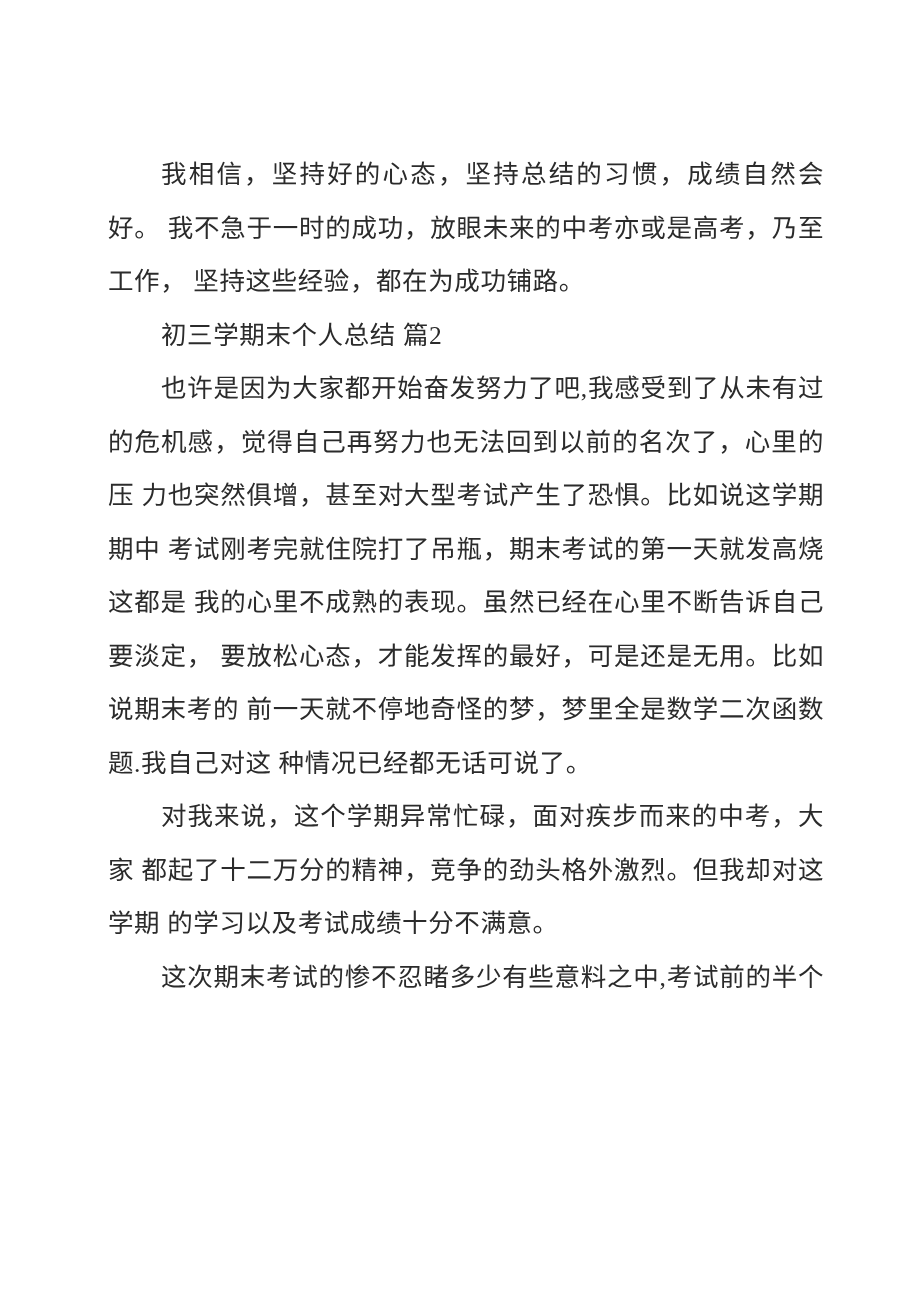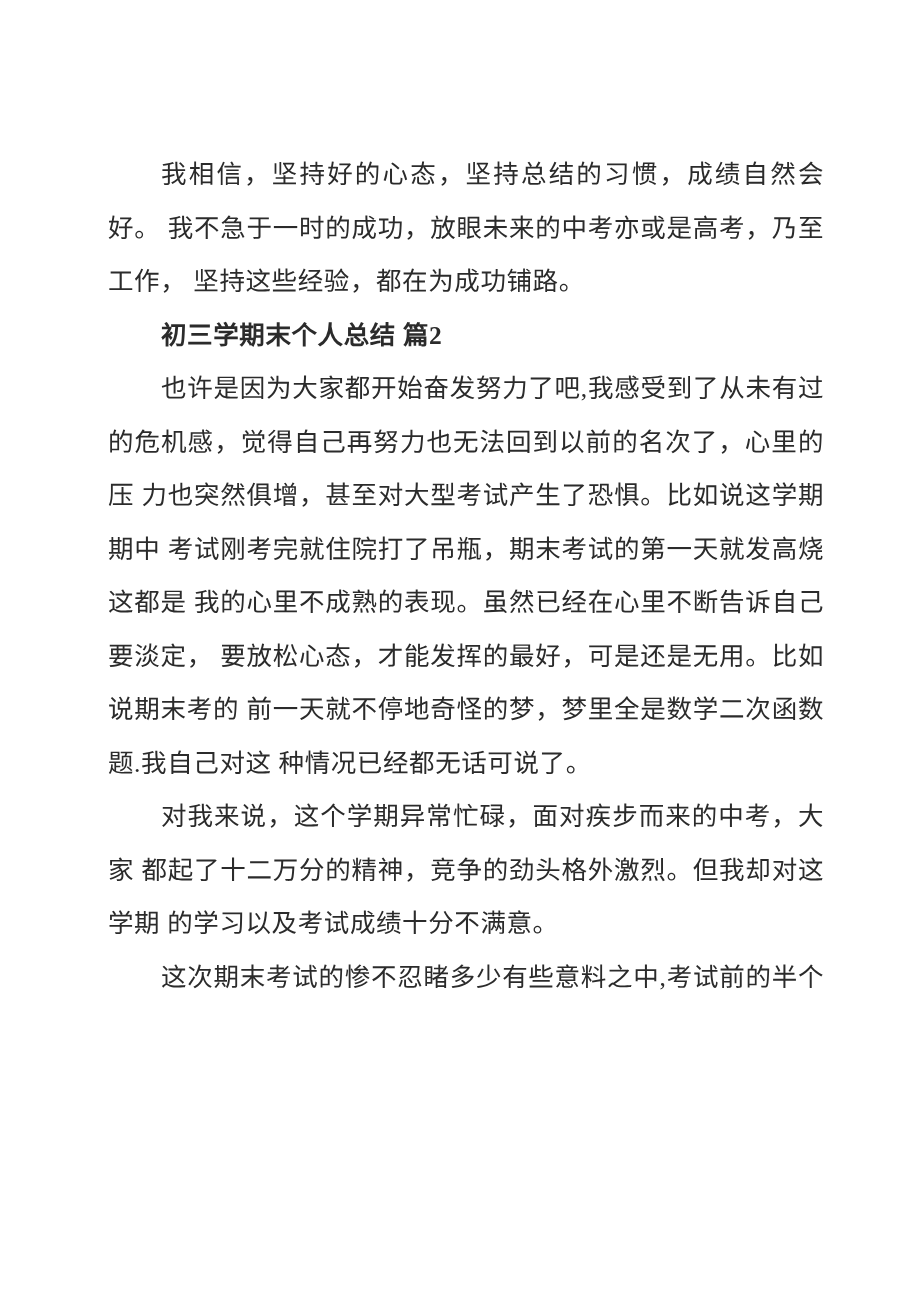--- a/index.html
+++ b/index.html
@@ -39,21 +39,21 @@
   }
   .para.indent {
     text-indent: 53px;
   }
   .heading {
     margin: 0;
     padding: 0;
     font-size: 25.5px;
     line-height: 53.5px;
     color: #2b2b2b;
-    font-weight: bold;
+    font-weight: normal;
     text-indent: 53px;
     letter-spacing: 0.6px;
     white-space: pre-wrap;
   }
 </style>
 </head>
 <body>
 
 <div class="page" style="background: rgb(255, 255, 255);">
   <div class="doc-body">

